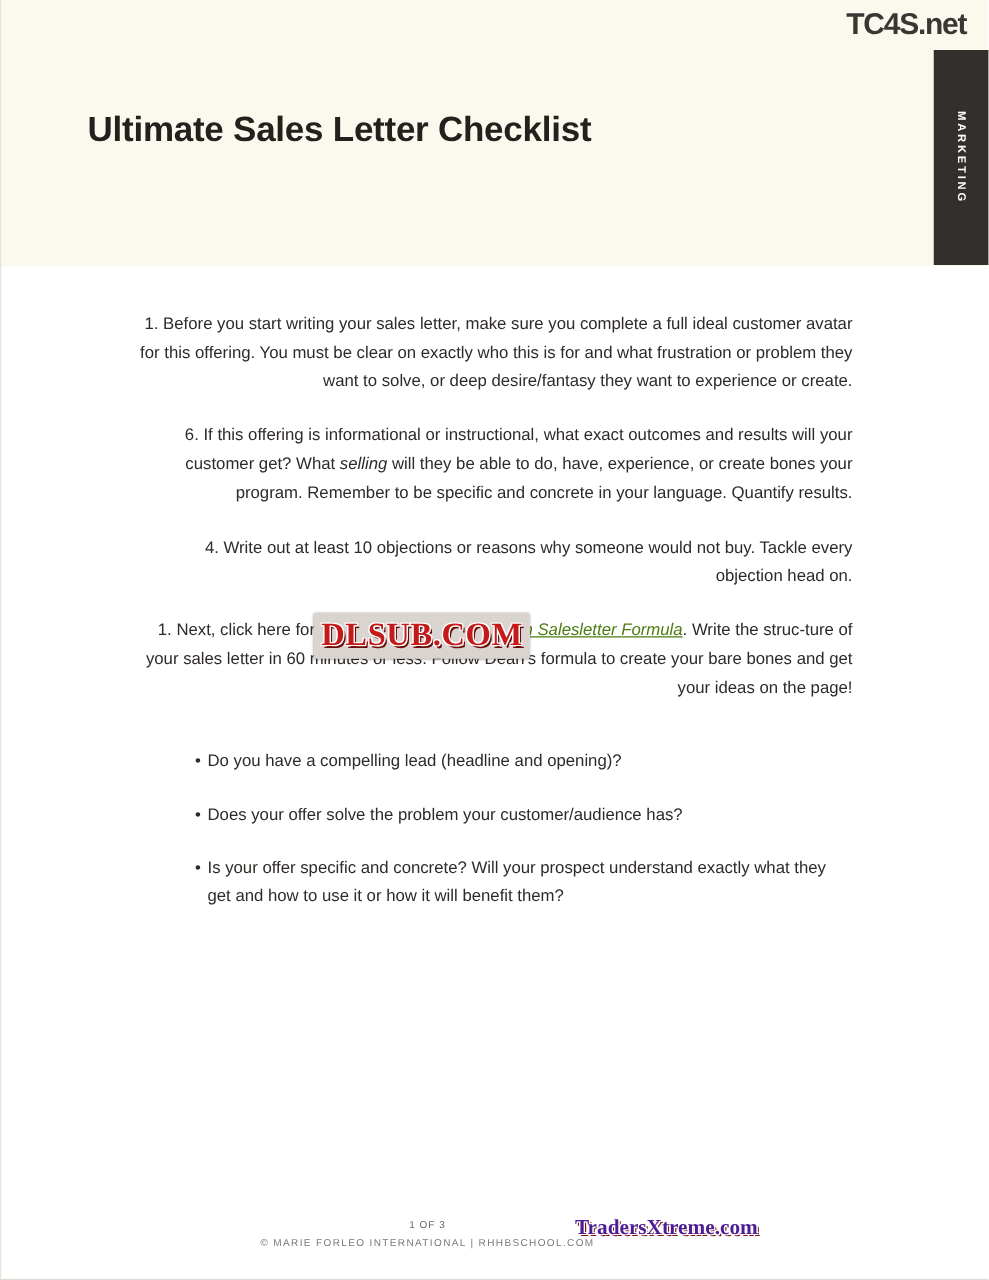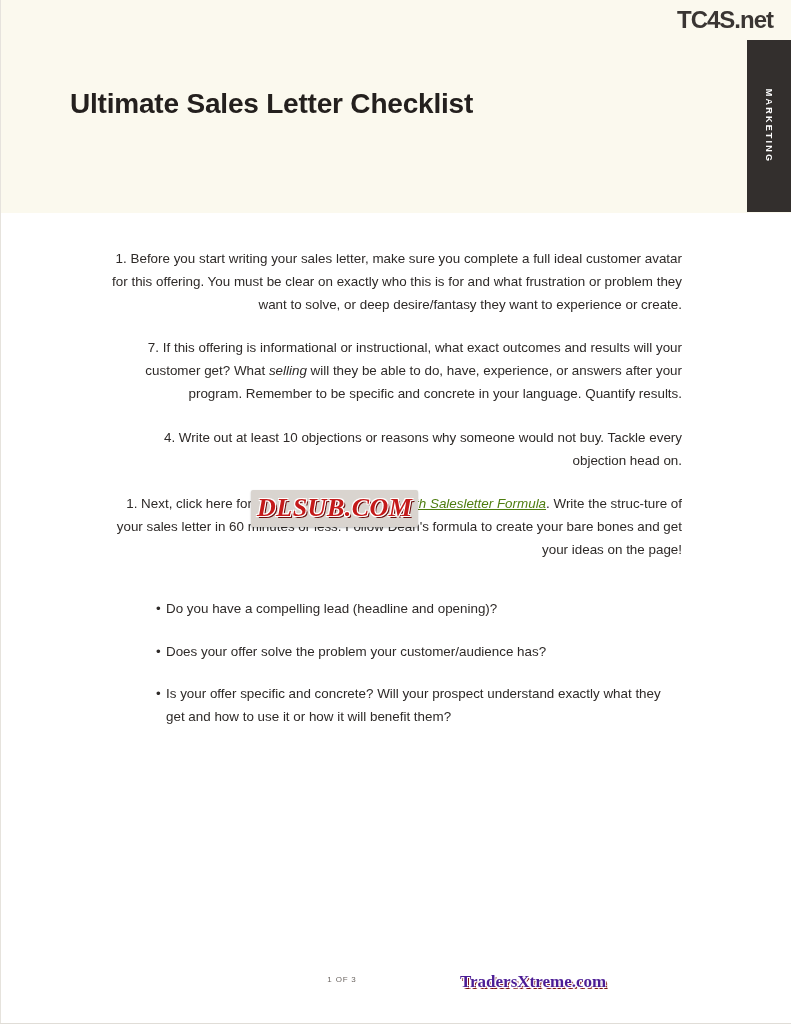--- a/index.html
+++ b/index.html
@@ -152,21 +152,20 @@
     top: 490px;
     z-index: 6;
     background: #d9d4cf;
     padding: 3px 6px 4px 6px;
     border-radius: 2px;
     box-shadow: 0 1px 2px rgba(0,0,0,0.25);
   }
   .wm-center .t {
     font-family: "Liberation Serif", serif;
     font-weight: bold;
-    font-style: italic;
     font-size: 26px;
     letter-spacing: 0.5px;
     color: #c41a1a;
     text-shadow:
       -1px -1px 0 #ffffff,
       1px -1px 0 #ffffff,
       -1px 1px 0 #ffffff,
       1px 1px 0 #ffffff,
       2px 2px 0 #6b0d0d;
     white-space: nowrap;
@@ -219,21 +218,21 @@
     <span class="side-tab-label">MARKETING</span>
   </div>
 
   <div class="wm-top">TC4S.net</div>
 
   <div class="body-wrap">
 
     <p class="para">1. Before you start writing your sales letter, make sure you complete a full ideal customer avatar for this offering. You must be clear on exactly who this is for and what frustration or problem they want to solve, or deep desire/fantasy they want to experience or create.</p>
 
 
-    <p class="para"><span>7.  If this offering is informational or instructional, what exact outcomes and results will your customer get? What </span><em>selling</em><span> will they be able to do, have, experience, or answers after your program. Remember to be specific and concrete in your language. Quantify results.</span></p>
+    <p class="para"><span>6.  If this offering is informational or instructional, what exact outcomes and results will your customer get? What </span><em>selling</em><span> will they be able to do, have, experience, or create bones your program. Remember to be specific and concrete in your language. Quantify results.</span></p>
 
     <p class="para">4.  Write out at least 10 objections or reasons why someone would not buy. Tackle every objection head on.</p>
 
     <p class="para"><span>1.  Next, click here for </span><a href="#" class="link">Dean Jackson's Naked Truth Salesletter Formula</a><span>.  Write the struc-ture of your sales letter in 60 minutes or less. Follow Dean's formula to create your bare bones and get your ideas on the page!</span></p>
 
 
 
     <ul class="bullets">
       <li>
           <span class="dot">•</span>
@@ -250,20 +249,21 @@
     </ul>
 
   </div>
 
   <div class="wm-center">
     <span class="t">DLSUB.COM</span>
   </div>
 
   <div class="footer">
     <div class="footer-page">1 OF 3</div>
+    <div class="footer-credit">© MARIE FORLEO INTERNATIONAL | RHHBSCHOOL.COM</div>
   </div>
 
   <div class="wm-bottom">
     <span class="t">TradersXtreme.com</span>
   </div>
 
   <div class="edge-left"></div>
   <div class="edge-bottom"></div>
 
 </div>

